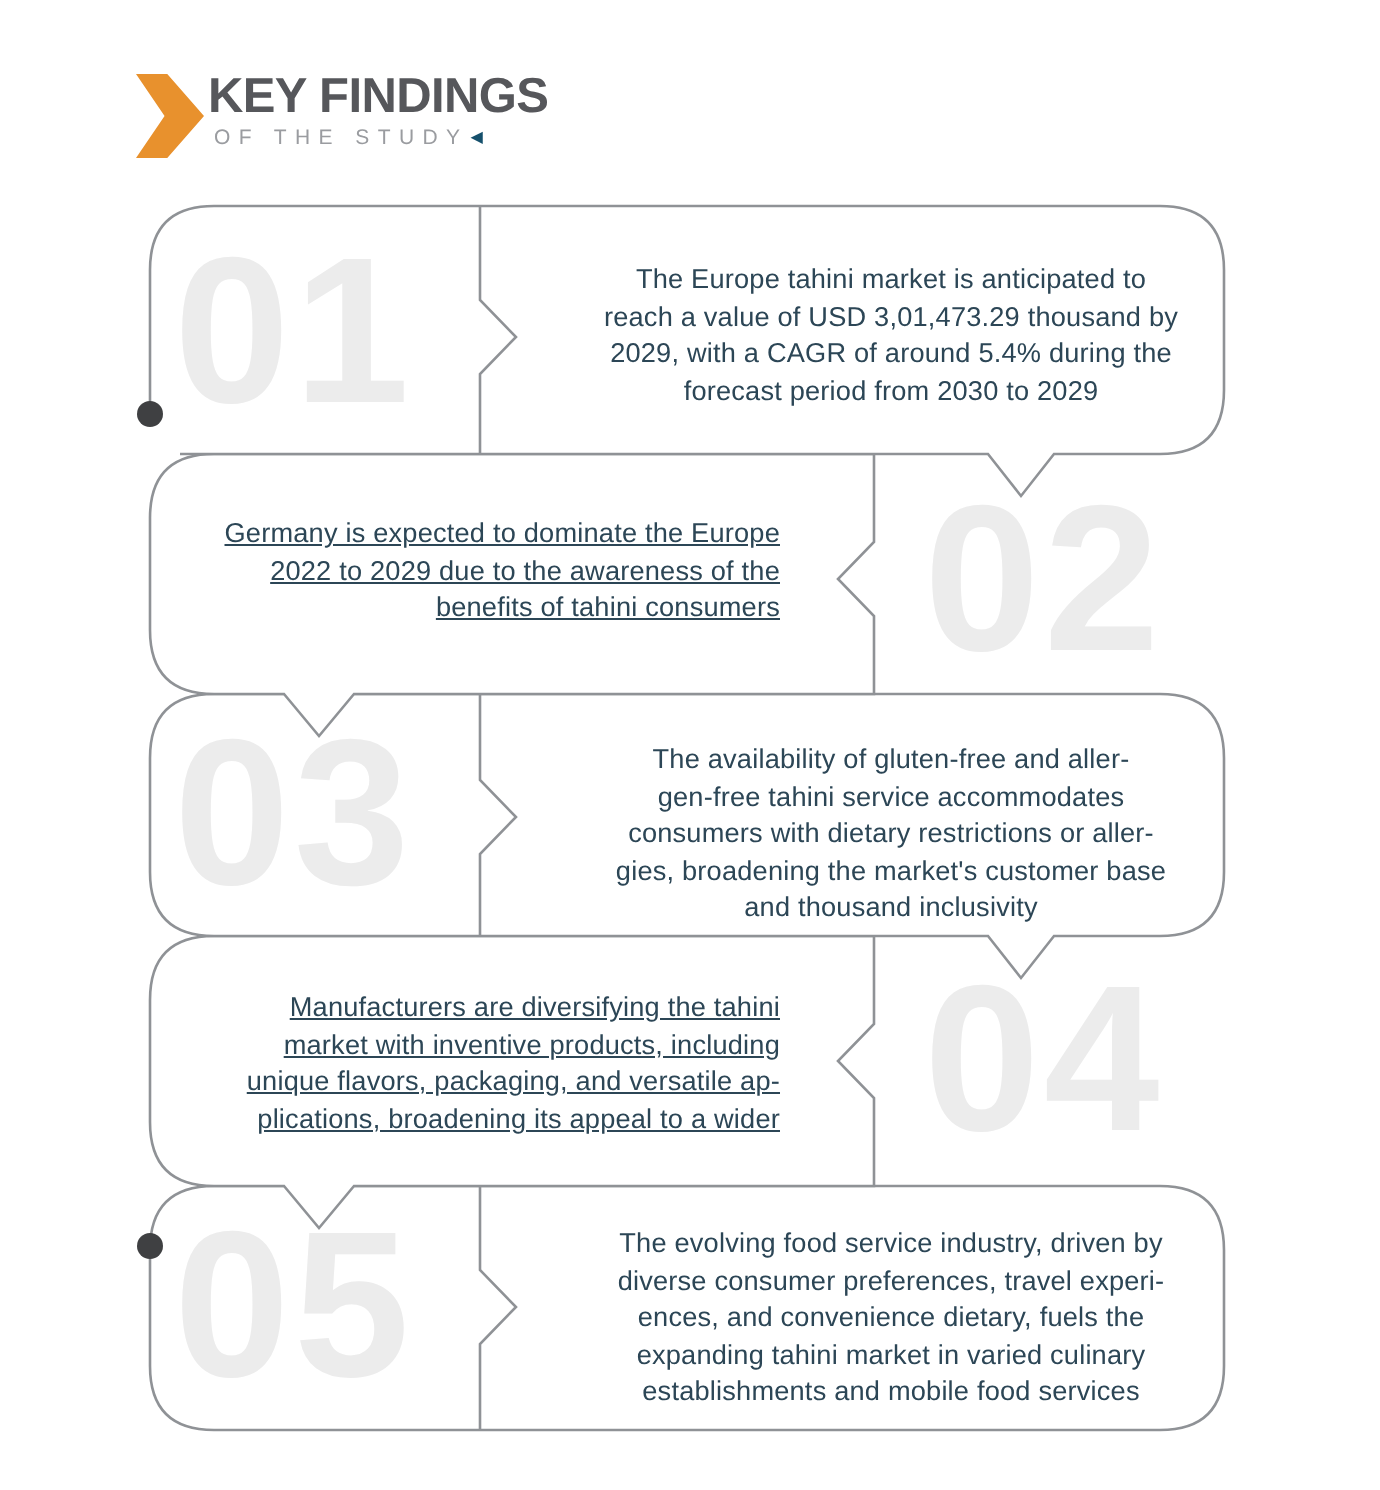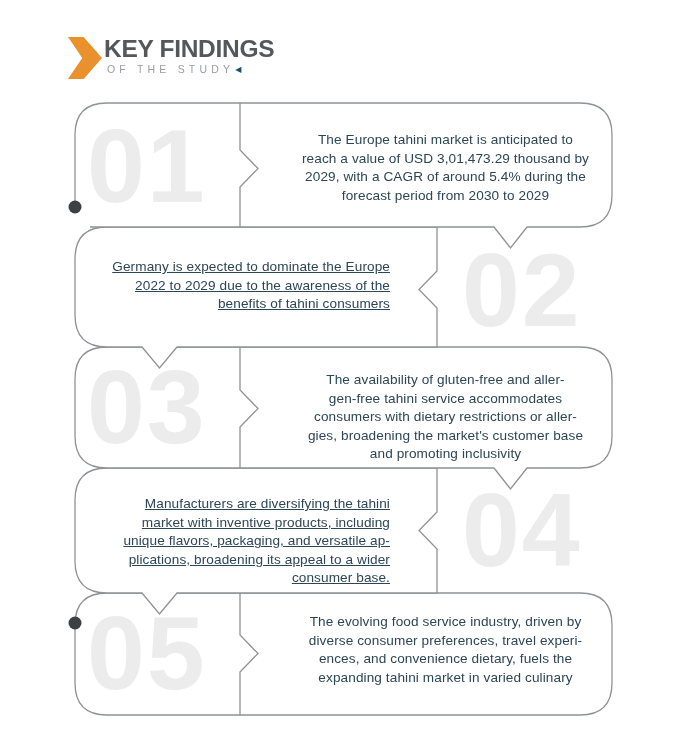--- a/index.html
+++ b/index.html
@@ -88,31 +88,31 @@
     <span>Germany is expected to dominate the Europe</span>
     <span>2022 to 2029 due to the awareness of the</span>
     <span>benefits of tahini consumers</span>
   </div>
 
   <div class="txt txt-left" style="top:371px">
     <span>The availability of gluten-free and aller-</span>
     <span>gen-free tahini service accommodates</span>
     <span>consumers with dietary restrictions or aller-</span>
     <span>gies, broadening the market's customer base</span>
-    <span>and promoting inclusivity</span>
+    <span>and thousand inclusivity</span>
   </div>
 
   <div class="txt txt-right" style="top:495px">
     <span>Manufacturers are diversifying the tahini</span>
     <span>market with inventive products, including</span>
     <span>unique flavors, packaging, and versatile ap-</span>
     <span>plications, broadening its appeal to a wider</span>
-    <span>consumer base.</span>
   </div>
 
   <div class="txt txt-left" style="top:613px">
     <span>The evolving food service industry, driven by</span>
     <span>diverse consumer preferences, travel experi-</span>
     <span>ences, and convenience dietary, fuels the</span>
     <span>expanding tahini market in varied culinary</span>
+    <span>establishments and mobile food services</span>
   </div>
 
 </div>
 
 </body></html>

